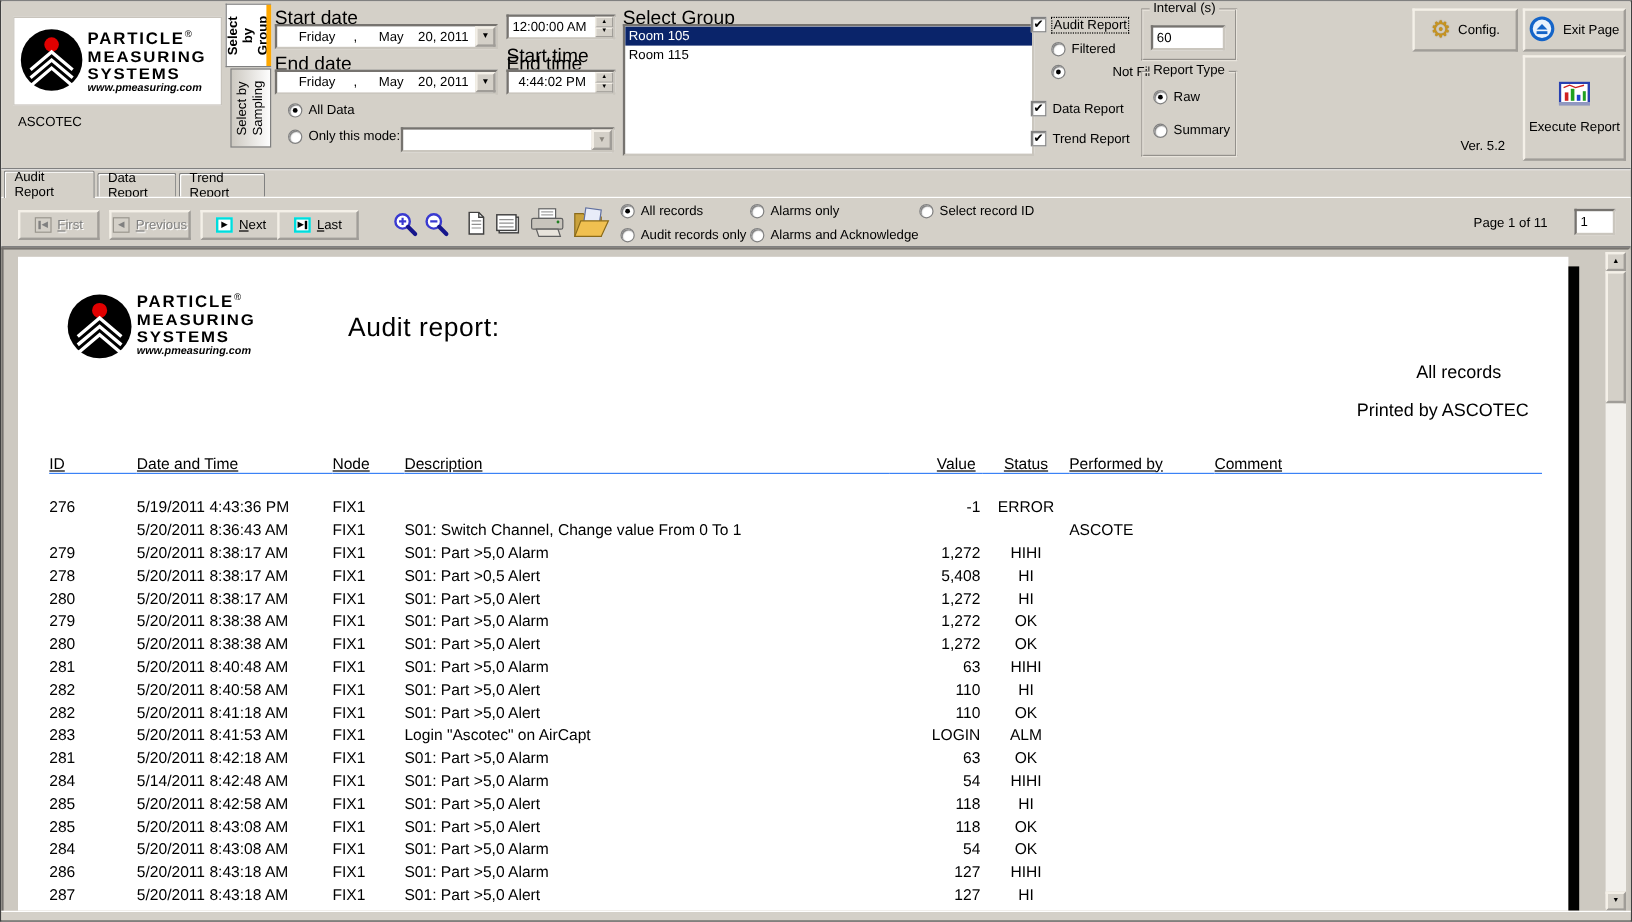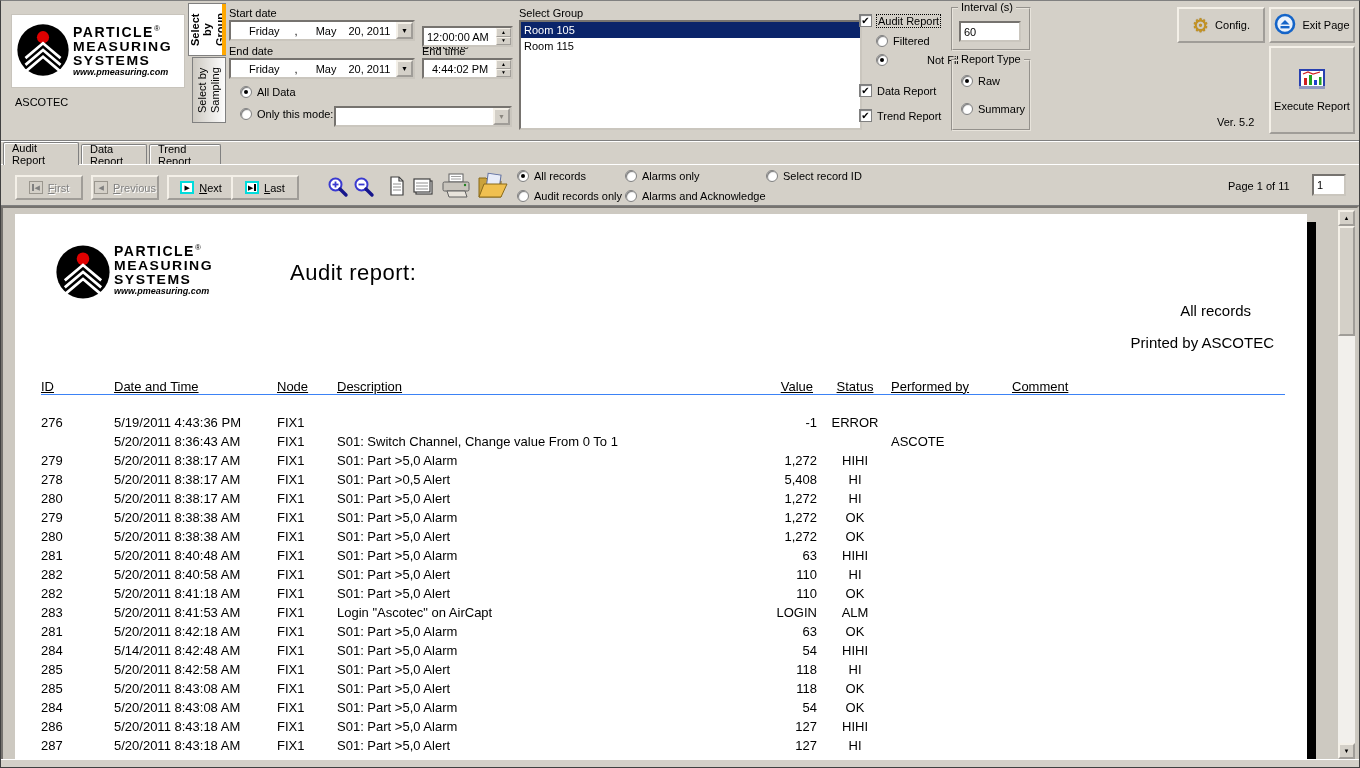--- a/index.html
+++ b/index.html
@@ -27,21 +27,21 @@
   .vtab { position:absolute; writing-mode:vertical-rl; transform:rotate(180deg);
           text-align:center; display:flex; align-items:center; justify-content:center; }
   #vtab-group { left:187px; top:2px; width:38px; height:53px; background:#fff;
                 border:1px solid #808080; border-left:none; font-weight:bold; line-height:1.15; }
   #vtab-group .stripe { position:absolute; left:0; top:0; bottom:0; width:4px; background:var(--accent-orange,#ffa800);
                         writing-mode:horizontal-tb; transform:none; }
   #vtab-group .vtab-label { padding:2px 1px; }
   #vtab-sampling { left:191px; top:56px; width:34px; height:66px;
                    background:linear-gradient(to right,#fdfdfd,#cdc9c1); border:1px solid #808080; line-height:1.15; }
 
-  .field-label { position:absolute; font-size:11px; }
+  .field-label { position:absolute; font-size:16px; }
   .date-combo { position:absolute; height:21px; background:#fff; border:2px inset #cac6be; display:flex; align-items:center; }
   .date-combo .seg { font-size:11px; }
   .combo-arrow-btn { margin-left:auto; width:17px; height:100%; background:#d4d0c8; border:2px outset #f4f0e8;
                      display:flex; align-items:center; justify-content:center; font-size:7px; }
   .time-field { position:absolute; height:21px; background:#fff; border:2px inset #cac6be; display:flex; align-items:center; }
   .time-text { flex:1; padding-left:3px; font-size:11px; }
   .spinner { width:15px; height:100%; display:flex; flex-direction:column; }
   .spin-btn { flex:1; background:#d4d0c8; border:1px outset #f4f0e8; font-size:5px; line-height:1;
               display:flex; align-items:center; justify-content:center; color:#000; }
 
@@ -171,21 +171,21 @@
     <span class="seg" style="margin-left:18px;">Friday</span>
     <span class="seg" style="margin-left:15px;">,</span>
     <span class="seg" style="margin-left:18px;">May</span>
     <span class="seg" style="margin-left:12px;">20, 2011</span>
     <span class="combo-arrow-btn">
         <span>▼</span>
       </span>
   </div>
 
   <span class="field-label" style="left:421px; top:6px;margin-top:32px;">Start time</span>
-  <div class="time-field" style="left:421px; top:25px; width:91px;">
+  <div class="time-field" style="left:421px; top:11px; width:91px;">
     <span class="time-text">12:00:00 AM</span>
     <span class="spinner">
       <span class="spin-btn">
           <span>▲</span>
         </span>
       <span class="spin-btn">
           <span>▼</span>
         </span>
     </span>
   </div>

